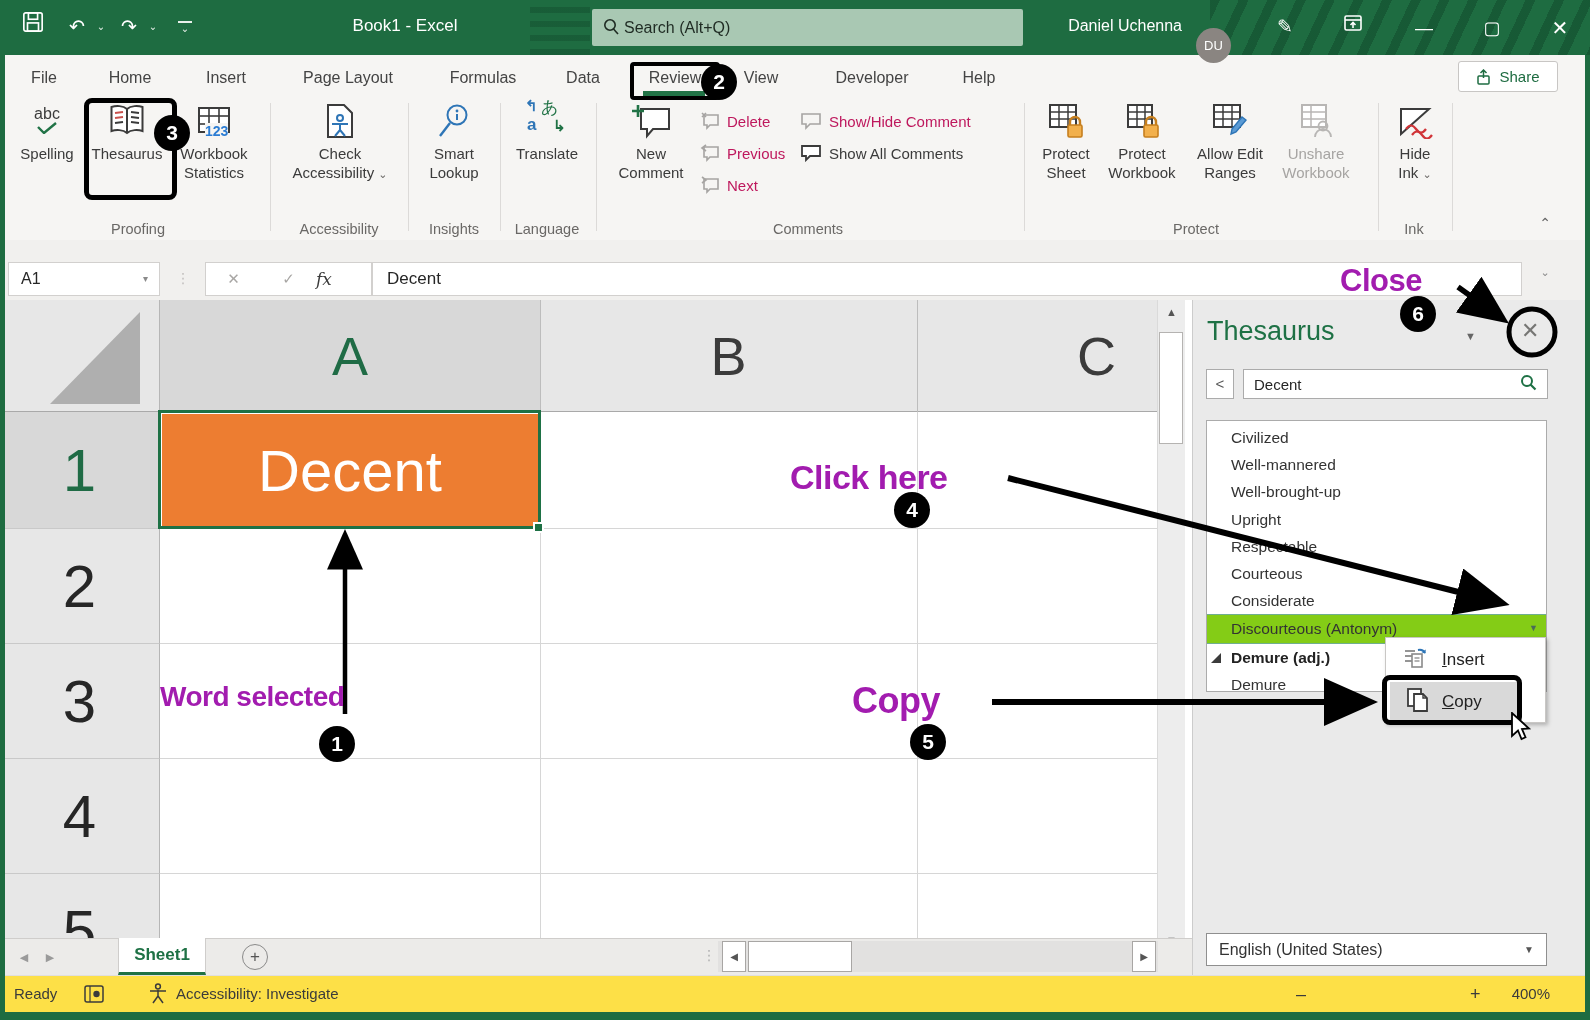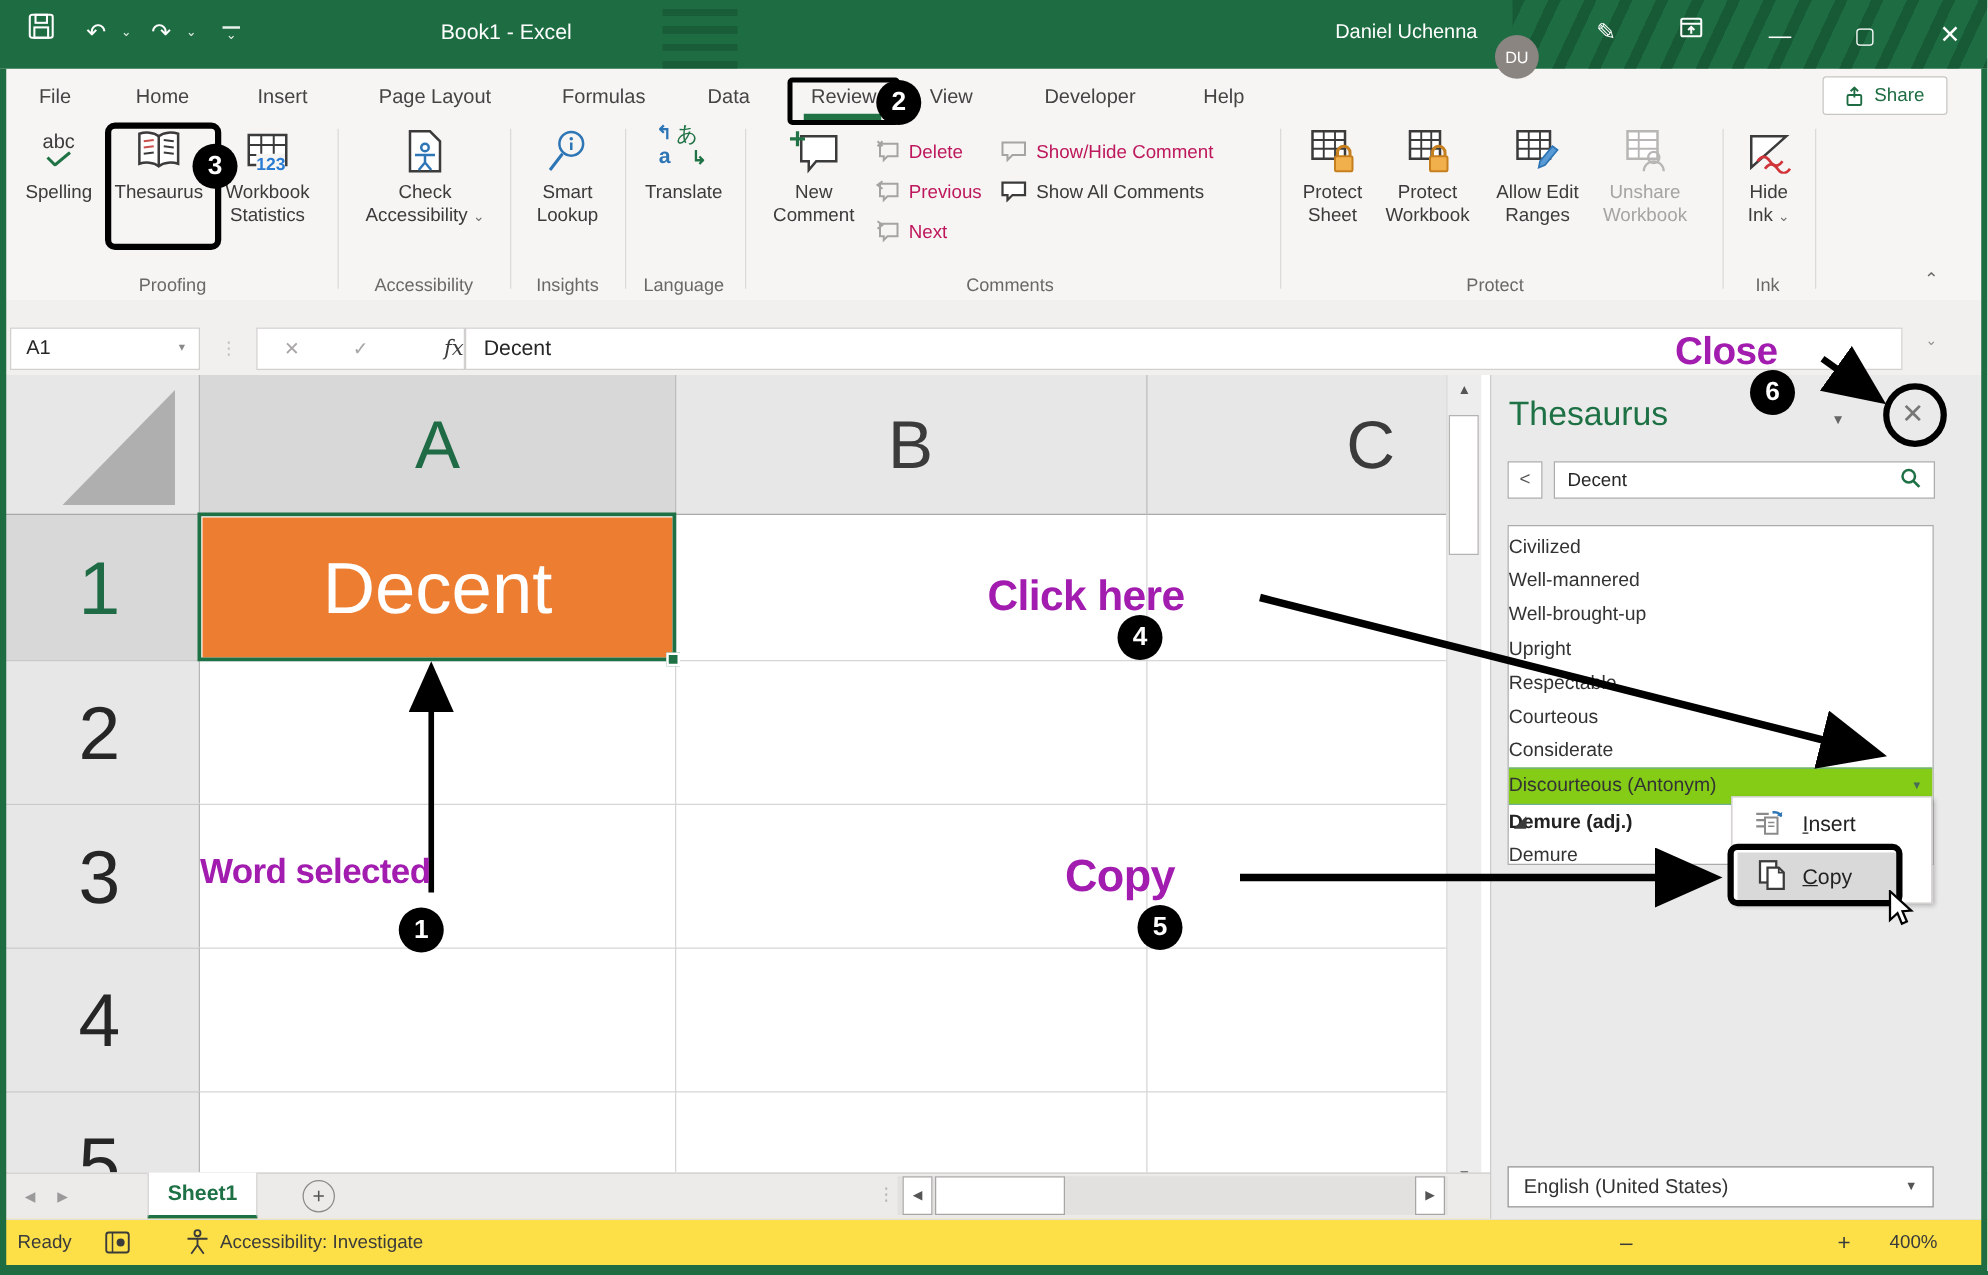--- a/index.html
+++ b/index.html
@@ -78,21 +78,21 @@
 
   
   #pane { left:1192px; top:300px; width:398px; height:675px; background:#EAEAEA; border-left:1px solid #CCCCCC; z-index:8; }
   #pane-title { left:14px; top:16px; font-size:27px; color:#1E7145; }
   #pane-back { left:13px; top:69px; width:28px; height:30px; background:#fff; border:1px solid #ABABAB;
      text-align:center; line-height:28px; color:#555; font-size:15px; }
   #pane-search { left:50px; top:69px; width:305px; height:30px; background:#fff; border:1px solid #ABABAB;
      display:flex; align-items:center; padding:0 10px; font-size:15px; color:#262626; }
   #pane-list { left:13px; top:120px; width:341px; height:272px; background:#fff; border:1px solid #ABABAB;
      overflow:hidden; padding-top:3px; }
-  .th-item { line-height:27.2px; font-size:15.5px; color:#333; white-space:nowrap; }
+  .th-item { padding-left:24px; line-height:27.2px; font-size:15.5px; color:#333; white-space:nowrap; }
   .th-item.hl { background:#84cc16; border-top:1px solid #6FAE90; border-bottom:1px solid #6FAE90;
      position:relative; }
   .th-item.head { font-weight:bold; color:#222; }
   #lang-select { left:13px; top:633px; width:341px; height:33px; background:#fff; border:1px solid #8F8F8F;
      display:flex; align-items:center; padding:0 12px; font-size:16px; color:#333; }
 
   
   #ctx-menu { left:1385px; top:637px; width:161px; height:86px; background:#fff; border:1px solid #C9C7C5;
      box-shadow:2px 2px 4px rgba(0,0,0,.25); z-index:20; }
   .ctx-row { position:absolute; left:2px; width:155px; height:40px; display:flex; align-items:center; gap:12px; padding-left:16px; }
@@ -119,20 +119,29 @@
         <rect x="7" y="2" width="10" height="7" fill="none" stroke="#fff" stroke-width="1.8"></rect>
         <rect x="6" y="13" width="12" height="9" fill="none" stroke="#fff" stroke-width="1.8"></rect>
       </svg>
   </div>
   <div class="abs tb-ic" style="left:60px" data-name="undo-icon">↶</div>
   <div class="abs tb-ic tb-chev" style="left:94px" data-name="undo-chevron-icon">⌄</div>
   <div class="abs tb-ic" style="left:112px" data-name="redo-icon">↷</div>
   <div class="abs tb-ic tb-chev" style="left:146px" data-name="redo-chevron-icon">⌄</div>
   <div class="abs tb-ic tb-chev" style="left:178px;border-top:2px solid #e8f0ea;height:14px;line-height:12px;top:21px" data-name="customize-quick-access-icon">⌄</div>
   <div class="abs" id="app-title" data-name="window-title">Book1  -  Excel</div>
+  <div class="abs" id="search-box" data-name="search-input">
+    <span class="abs" style="left:10px;top:9px" data-name="search-icon">
+      <svg width="18" height="18" viewBox="0 0 18 18">
+          <circle cx="8" cy="7" r="5.2" fill="none" stroke="#1f2b23" stroke-width="1.6"></circle>
+          <line x1="11.5" y1="11" x2="16" y2="16" stroke="#1f2b23" stroke-width="1.6"></line>
+        </svg>
+    </span>
+    <span data-name="search-placeholder">Search (Alt+Q)</span>
+  </div>
   <div class="abs" id="user-name" data-name="user-name">Daniel Uchenna</div>
   <div class="abs" id="avatar" data-name="avatar">DU</div>
   <div class="abs tb-ic" style="left:1268px" data-name="pen-icon">✎</div>
   <div class="abs tb-ic" style="left:1336px" data-name="ribbon-display-options-icon">
     <svg width="20" height="20" viewBox="0 0 20 20">
         <rect x="2" y="3" width="16" height="14" rx="1.5" fill="none" stroke="#fff" stroke-width="1.6"></rect>
         <line x1="2" y1="7" x2="18" y2="7" stroke="#fff" stroke-width="1.6"></line>
         <path d="M10 15 v-5 M7.5 12 L10 9.5 L12.5 12" fill="none" stroke="#fff" stroke-width="1.6"></path>
       </svg>
   </div>
@@ -375,21 +384,21 @@
 
 <div class="abs" id="formulabar" data-name="formula-bar">
   <div class="abs fb-box" id="name-box" data-name="name-box">
     <span data-name="cell-reference">A1</span>
     <span class="abs" style="left:134px;top:0;color:#8a8a8a;font-size:10px" data-name="name-box-dropdown-icon">▾</span>
   </div>
   <div class="abs" style="left:176px;top:30px;color:#C0BEBC;font-size:14px" data-name="formula-bar-drag-dots-icon">⋮</div>
   <div class="abs fb-box" id="fx-box" data-name="formula-buttons">
     <span style="width:55px;text-align:center;color:#A8A6A4;font-size:15px" data-name="cancel-entry-icon">✕</span>
     <span style="width:55px;text-align:center;color:#A8A6A4;font-size:15px" data-name="confirm-entry-icon">✓</span>
-    <span style="width:55px;text-align:right;color:#3b3b3b;font-size:17px;font-style:italic;font-family:'DejaVu Serif',serif" data-name="insert-function-icon">fx</span>
+    <span style="width:55px;text-align:left;color:#3b3b3b;font-size:17px;font-style:italic;font-family:'DejaVu Serif',serif" data-name="insert-function-icon">fx</span>
   </div>
   <div class="abs fb-box" id="formula-input" data-name="formula-input">
     <span data-name="formula-value">Decent</span>
   </div>
   <div class="abs" style="left:1530px;top:26px;width:30px;text-align:center;color:#8a8a8a;font-size:11px" data-name="expand-formula-bar-icon">⌄</div>
 </div>
 
 <div class="abs" id="grid" data-name="spreadsheet-grid">
 
   <div class="abs" style="left:0;top:0;width:160px;height:112px;background:#E7E7E7;border-right:1px solid #B6B6B6;border-bottom:1px solid #A9A9A9" data-name="select-all-button">

